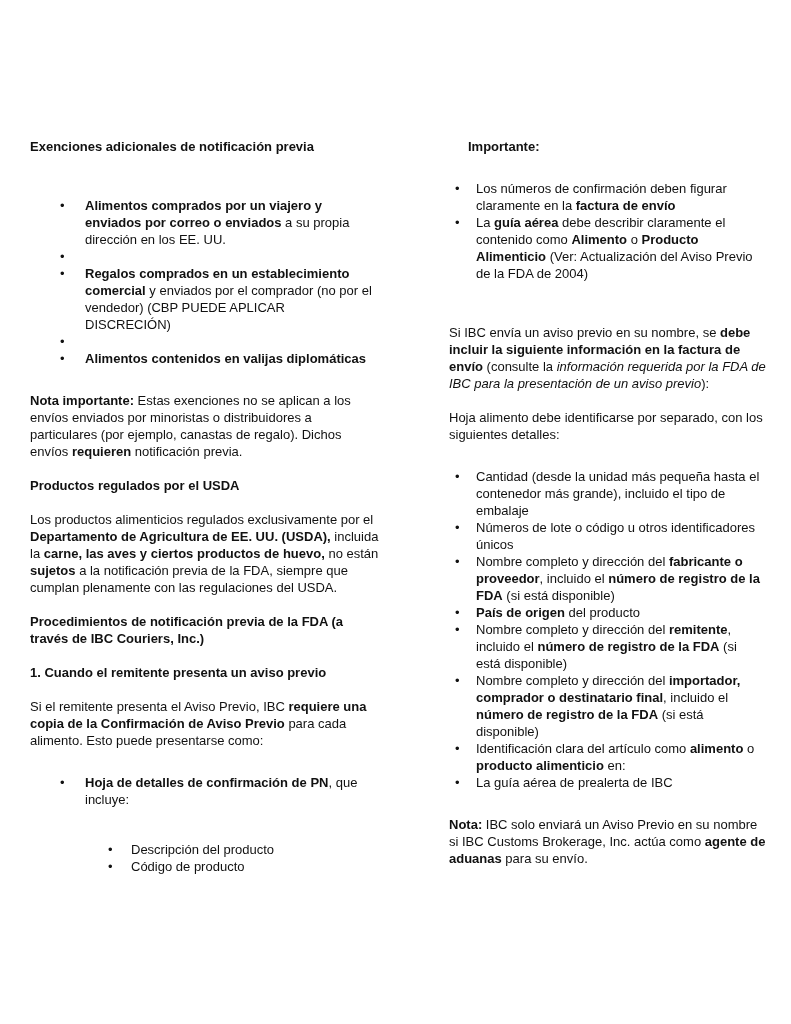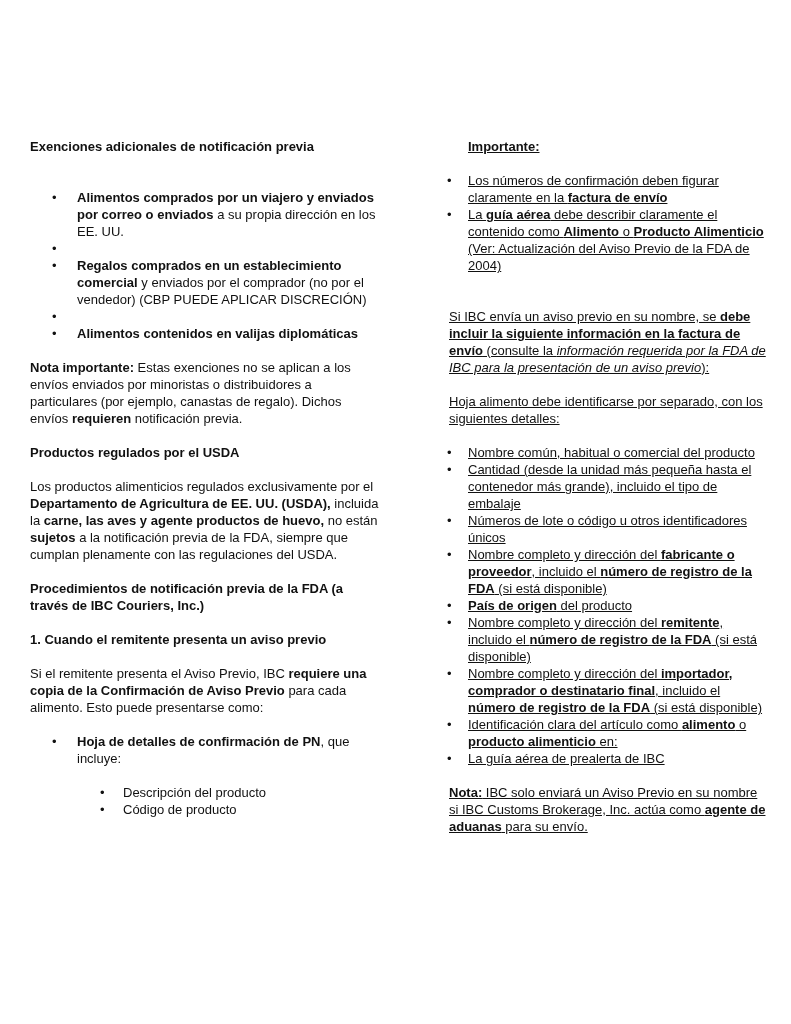--- a/index.html
+++ b/index.html
@@ -3,27 +3,27 @@
 <meta charset="utf-8">
 <style>
   html, body { margin: 0; padding: 0; background: #ffffff; }
   body {
     width: 791px; height: 1024px; position: relative; overflow: hidden;
     font-family: "Liberation Sans", "DejaVu Sans", sans-serif;
     color: #111111; font-size: 13px; line-height: 17px;
   }
   .page { position: absolute; left: 0; top: 0; width: 647px; height: 1024px; }
   .col-left { position: absolute; left: 30px; top: 138px; width: 350px; }
-  .col-right { position: absolute; left: 449px; top: 138px; width: 320px; text-decoration: underline; }
+  .col-right { position: absolute; left: 449px; top: 138px; width: 320px; }
   p { margin: 0; }
   b { font-weight: bold; }
   i { font-style: italic; }
   .heading { font-weight: bold; }
   .gap { height: 17px; }
-  ul { margin: 0; padding: 0; list-style: none; }
+  ul { margin: 8px; padding: 0; list-style: none; }
   li { position: relative; }
   .l1 li { padding-left: 47px; }
   .l1 li::before { content: "\2022"; position: absolute; left: 22px; top: 0; font-size: 13px; }
   .l2 li { padding-left: 93px; }
   .l2 li::before { content: "\2022"; position: absolute; left: 70px; top: 0; }
   .rl li { padding-left: 19px; }
   .rl li::before { content: "\2022"; position: absolute; left: -2px; top: 0; }
   .indent-right { padding-left: 19px; }
 </style>
 </head>
@@ -40,21 +40,21 @@
       <li class="gap" style="padding:0"></li>
       <li><b>Regalos comprados en un establecimiento comercial</b><span> y enviados por el comprador (no por el vendedor) (CBP PUEDE APLICAR DISCRECIÓN)</span></li>
       <li class="gap" style="padding:0"></li>
       <li><b>Alimentos contenidos en valijas diplomáticas</b><span></span></li>
     </ul>
     <div class="gap"></div>
     <p><b>Nota importante:</b><span> Estas exenciones no se aplican a los envíos enviados por minoristas o distribuidores a particulares (por ejemplo, canastas de regalo). Dichos envíos </span><b>requieren</b><span> notificación previa.</span></p>
     <div class="gap"></div>
     <p class="heading">Productos regulados por el USDA</p>
     <div class="gap"></div>
-    <p><span>Los productos alimenticios regulados exclusivamente por el </span><b>Departamento de Agricultura de EE. UU. (USDA),</b><span> incluida la </span><b>carne, las aves y agente productos de huevo,</b><span> no están </span><b>sujetos</b><span> a la notificación previa de la FDA, siempre que cumplan plenamente con las regulaciones del USDA.</span></p>
+    <p><span>Los productos alimenticios regulados exclusivamente por el </span><b>Departamento de Agricultura de EE. UU. (USDA),</b><span> incluida la </span><b>carne, las aves y ciertos productos de huevo,</b><span> no están </span><b>sujetos</b><span> a la notificación previa de la FDA, siempre que cumplan plenamente con las regulaciones del USDA.</span></p>
     <div class="gap"></div>
     <p class="heading">Procedimientos de notificación previa de la FDA (a través de IBC Couriers, Inc.)</p>
     <div class="gap"></div>
     <p class="heading">1. Cuando el remitente presenta un aviso previo</p>
     <div class="gap"></div>
     <p><span>Si el remitente presenta el Aviso Previo, IBC </span><b>requiere una copia de la Confirmación de Aviso Previo</b><span> para cada alimento. Esto puede presentarse como:</span></p>
     <div class="gap"></div>
     <ul class="l1">
       <li><b>Hoja de detalles de confirmación de PN</b><span>, que incluye:</span></li>
     </ul>
@@ -72,21 +72,20 @@
       <li><span>Los números de confirmación deben figurar claramente en la </span><b>factura de envío</b></li>
       <li><span>La </span><b>guía aérea</b><span> debe describir claramente el contenido como </span><b>Alimento</b><span> o </span><b>Producto Alimenticio</b><span> (Ver: Actualización del Aviso Previo de la FDA de 2004)</span></li>
     </ul>
     <div class="gap"></div>
     <div class="gap"></div>
     <p><span>Si IBC envía un aviso previo en su nombre, se </span><b>debe incluir la siguiente información en la factura de envío</b><span> (consulte la </span><i>información requerida por la FDA de IBC para la presentación de un aviso previo</i><span>):</span></p>
     <div class="gap"></div>
     <p>Hoja alimento debe identificarse por separado, con los siguientes detalles:</p>
     <div class="gap"></div>
     <ul class="rl" id="details-list">
-        <li><span>Nombre común, habitual o comercial del producto</span></li>
         <li><span>Cantidad (desde la unidad más pequeña hasta el contenedor más grande), incluido el tipo de embalaje</span></li>
         <li><span>Números de lote o código u otros identificadores únicos</span></li>
         <li><span>Nombre completo y dirección del </span><b>fabricante o proveedor</b><span>, incluido el </span><b>número de registro de la FDA</b><span> (si está disponible)</span></li>
         <li><b>País de origen</b><span> del producto</span></li>
         <li><span>Nombre completo y dirección del </span><b>remitente</b><span>, incluido el </span><b>número de registro de la FDA</b><span> (si está disponible)</span></li>
         <li><span>Nombre completo y dirección del </span><b>importador, comprador o destinatario final</b><span>, incluido el </span><b>número de registro de la FDA</b><span> (si está disponible)</span></li>
         <li><span>Identificación clara del artículo como </span><b>alimento</b><span> o </span><b>producto alimenticio</b><span> en:</span></li>
         <li><span>La guía aérea de prealerta de IBC</span></li>
       </ul>
     <div class="gap"></div>

